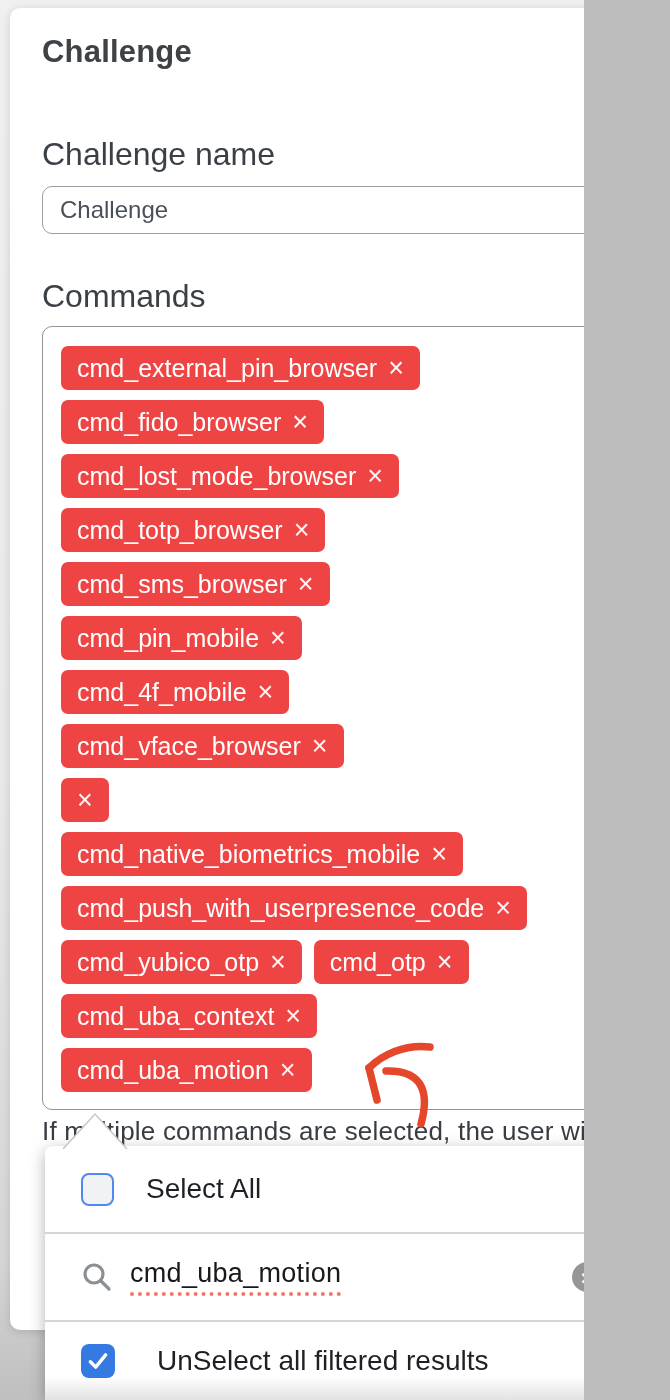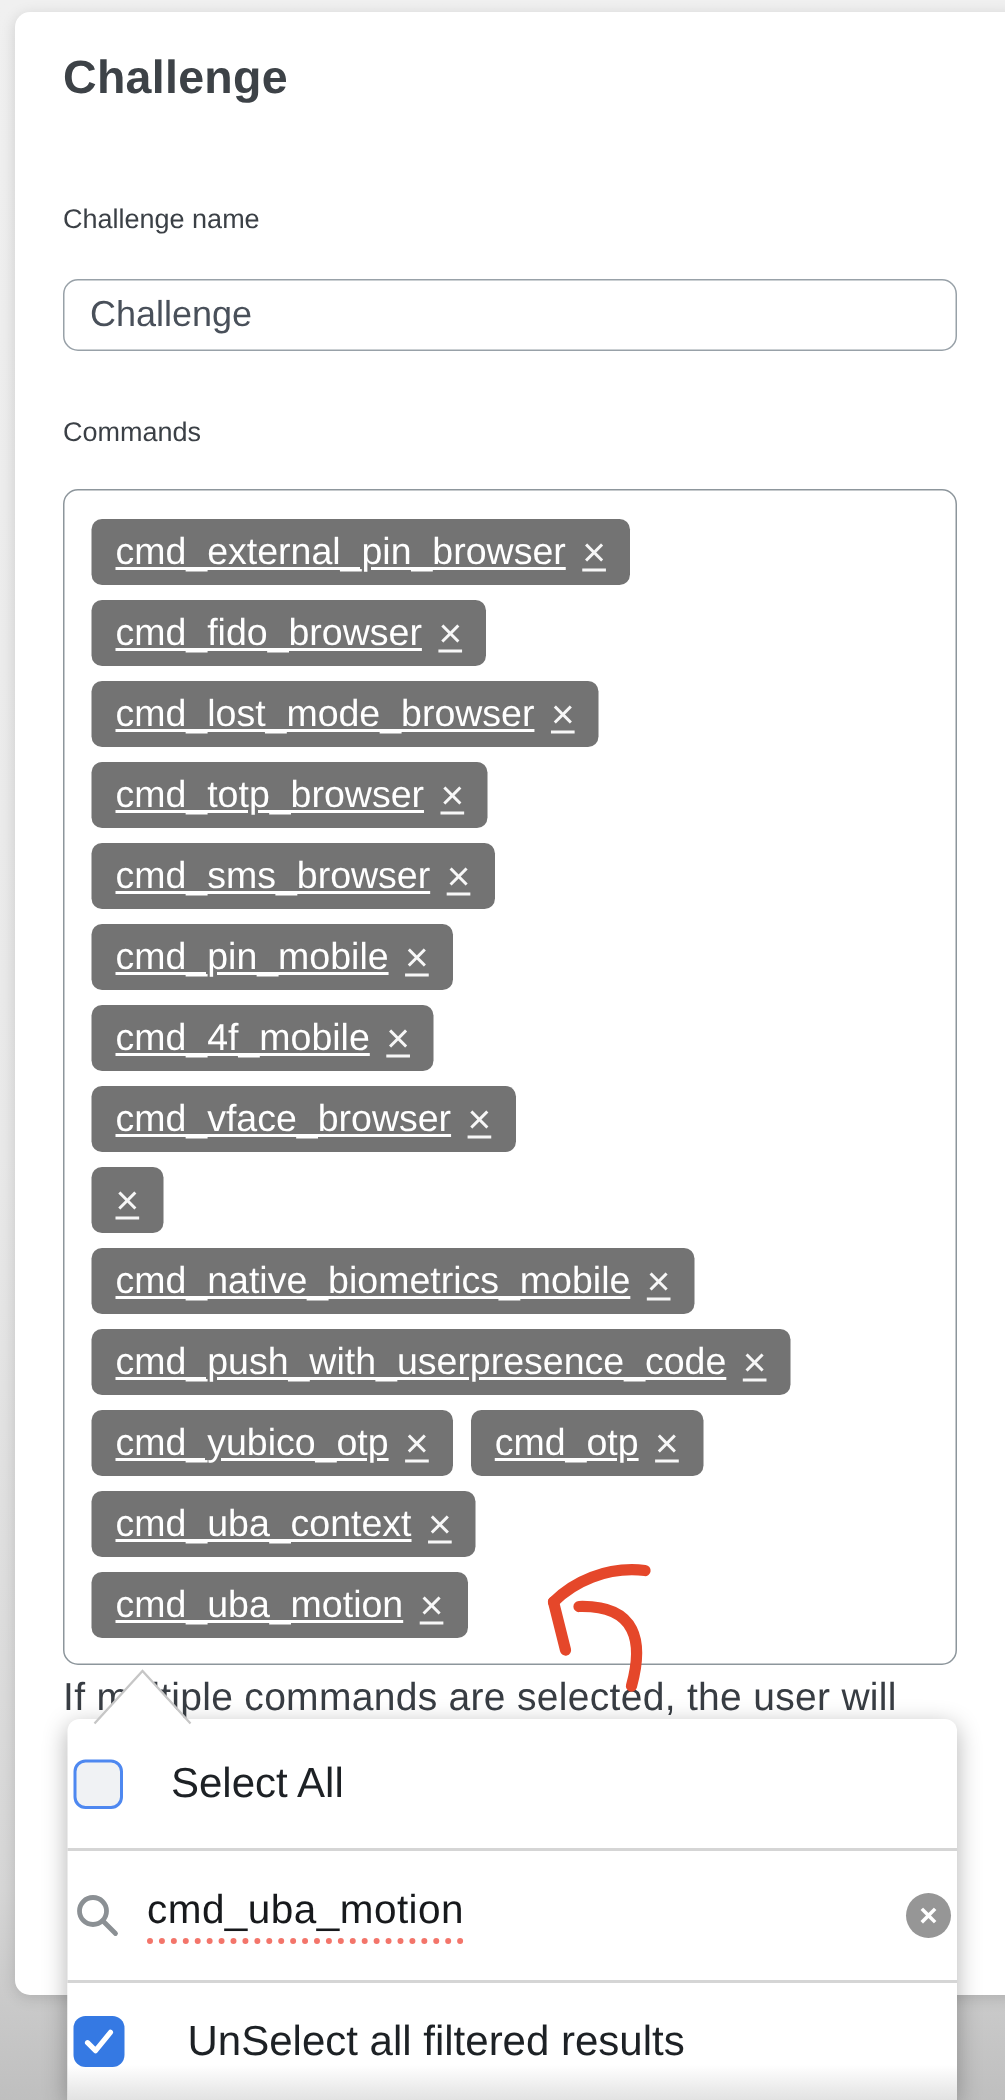--- a/index.html
+++ b/index.html
@@ -1,70 +1,70 @@
 <!DOCTYPE html>
 <html><head>
 <meta charset="utf-8">
 <style>
   html,body{margin:0;padding:0;}
   body{font-family:"Liberation Sans", sans-serif; background:#bdbdbd;}
   .viewport{
-    position:relative; width:670px; height:1400px; overflow:hidden;
+    position:relative; width:584px; height:1400px; overflow:hidden;
     background:linear-gradient(180deg,#f0f0f0 0%,#e9e9e9 55%,#d6d6d6 90%,#bfbfbf 100%);
   }
   
   .card{
     position:absolute; left:10px; top:8px; width:672px; height:1322px;
     background:#ffffff; border-radius:10px;
     box-shadow:0 2px 10px rgba(0,0,0,.14);
   }
   .page-title{
     position:absolute; left:32px; top:26px;
     font-size:31px; font-weight:700; color:#3d4247; letter-spacing:.2px;
   }
   .field-label{
     position:absolute; left:32px;
-    font-size:18px; color:#3b4046;
+    font-size:32px; color:#3b4046;
   }
   .lbl-name{ top:128px; }
   .lbl-commands{ top:270px; }
   .text-input{
     position:absolute; left:32px; top:178px; width:596px; height:48px;
     box-sizing:border-box; border:1.5px solid #98a1a8; border-radius:10px;
     padding:0 0 0 17px; font-family:inherit; font-size:24px; color:#49505a;
     background:#fff; outline:none;
   }
   .commands-box{
     position:absolute; left:32px; top:318px; width:596px; height:784px;
     box-sizing:border-box; border:1.5px solid #8d969c; border-radius:10px;
     padding:19px 18px; display:flex; flex-direction:column; gap:10px;
     background:#fff;
   }
   .tag-row{ display:flex; gap:12px; }
   .tag{
     display:inline-flex; align-items:center; gap:11px;
     height:44px; padding:0 16px; border-radius:7px;
-    background:#737373; color:#ffffff; font-size:25px; white-space:nowrap;text-decoration:underline;
+    background:#ef4444; color:#ffffff; font-size:25px; white-space:nowrap;
   }
   .tag-x{ font-size:27px; line-height:1; opacity:.95; cursor:pointer; }
   .helper-text{
     position:absolute; left:32px; top:1108px; width:700px;
     font-size:26px; color:#383d43; white-space:nowrap; letter-spacing:.2px;
   }
   
   .arrow-overlay{ position:absolute; left:0; top:0; z-index:4; pointer-events:none; }
   
   .dropdown-panel{
     position:absolute; left:45px; top:1146px; width:593px; height:254px;
     background:#ffffff; border-radius:8px 8px 0 0; z-index:5;
     box-shadow:0 4px 16px rgba(0,0,0,.30);
     display:flex; flex-direction:column;
   }
   .caret-overlay{ position:absolute; left:0; top:0; z-index:6; pointer-events:none; }
-  .dd-row{ display:flex; align-items:center; padding:0 4px; }
+  .dd-row{ display:flex; align-items:center; padding:0 36px; }
   .dd-row-select{ height:86px; gap:32px; cursor:pointer; }
   .dd-row-search{ height:86px; }
   .dd-row-unselect{ flex:1; gap:42px; cursor:pointer;
     background:linear-gradient(180deg,#ffffff 70%,#e2e2e2 100%); }
   .dd-divider{ border-top:2px solid #d5d5d5; margin:0; }
   .checkbox{
     width:33px; height:33px; box-sizing:border-box; flex:0 0 auto;
     border:2.5px solid #4e88f0; border-radius:8px; background:#f0f2f4;
     display:flex; align-items:center; justify-content:center; cursor:pointer;
   }

